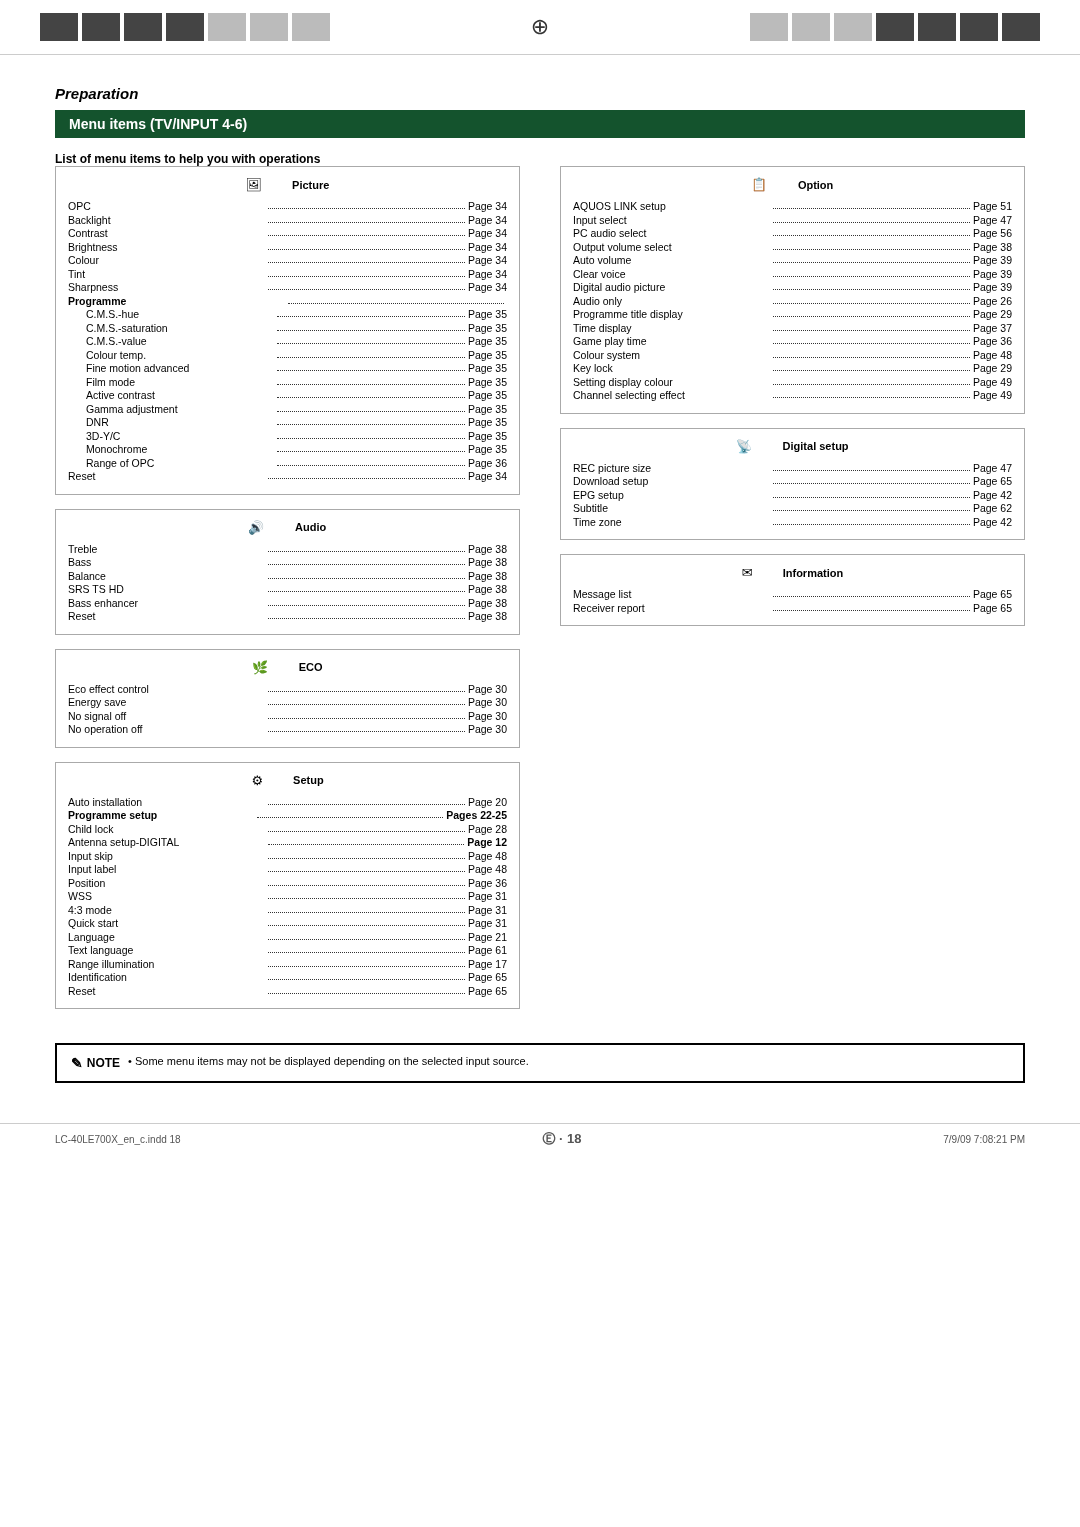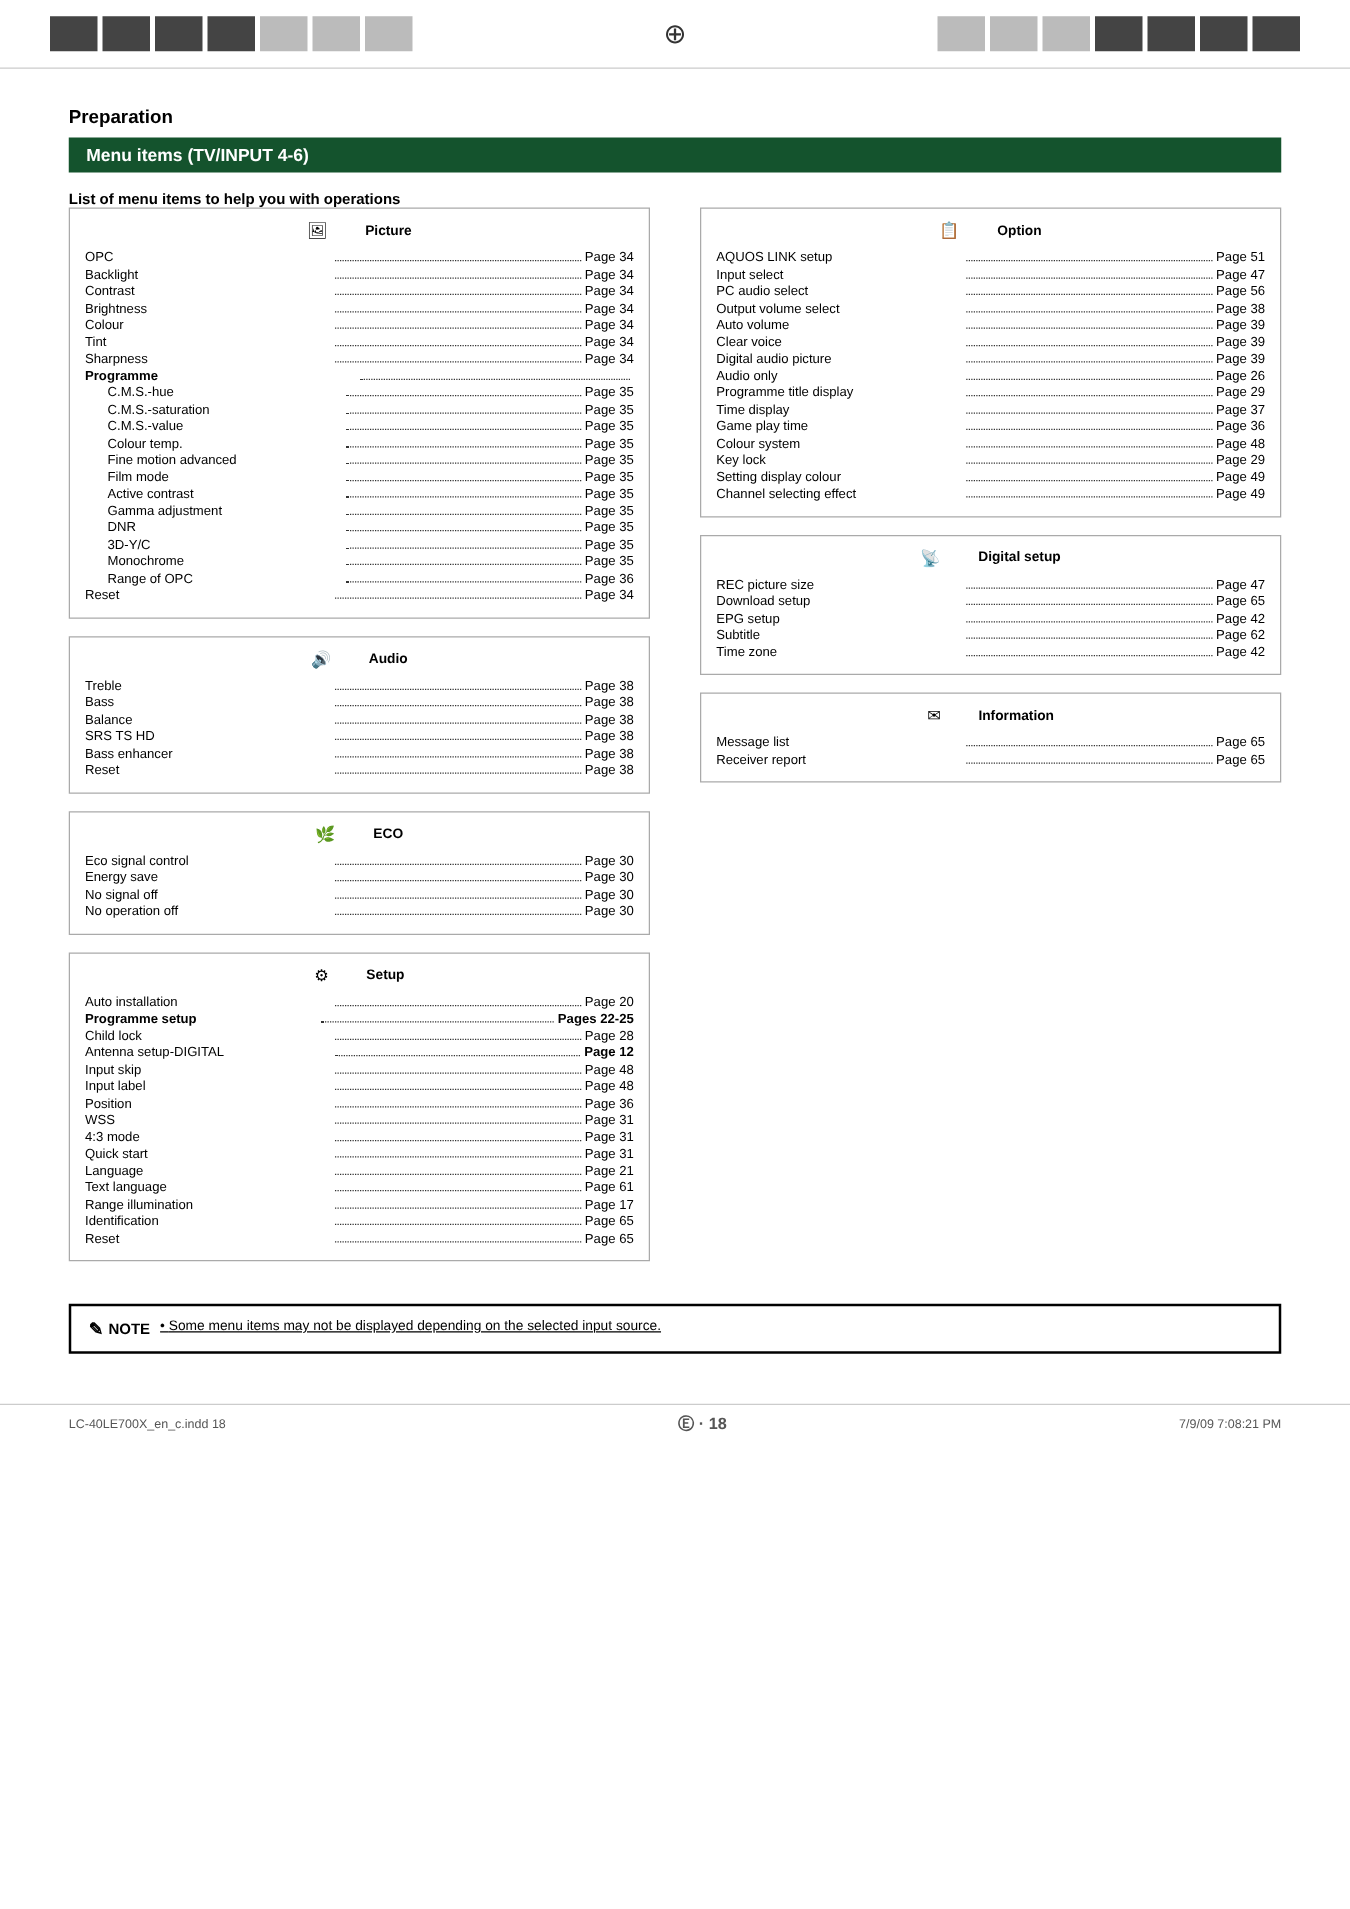--- a/index.html
+++ b/index.html
@@ -44,20 +44,21 @@
     
     .main-content {
       padding: 30px 55px 30px 55px;
     }
 
     
     .preparation-heading {
       font-size: 15px;
       font-weight: bold;
       margin-bottom: 8px;
+      font-style: italic;
     }
 
     
     .section-title-bar {
       background: #14532d;
       color: #fff;
       font-size: 14px;
       font-weight: bold;
       padding: 6px 14px;
       margin-bottom: 14px;
@@ -150,21 +151,20 @@
       display: flex;
       align-items: center;
       gap: 4px;
       white-space: nowrap;
     }
     .note-label-icon {
       font-size: 14px;
     }
     .note-text {
       font-size: 11px;
-      text-decoration: underline;
     }
 
     
     .footer {
       display: flex;
       justify-content: space-between;
       align-items: center;
       padding: 6px 55px;
       border-top: 1px solid #ccc;
       font-size: 10px;
@@ -367,21 +367,21 @@
         </div>
       </div>
 
       <div class="menu-group">
         <div class="menu-group-header">
           <span class="menu-group-icon">🌿</span>
           <span class="menu-group-title">ECO</span>
         </div>
         <div class="menu-items-list">
           <div class="menu-item-row">
-            <span class="menu-item-name">Eco signal control</span>
+            <span class="menu-item-name">Eco effect control</span>
             <span class="menu-item-dots"></span>
             <span class="menu-item-page">Page 30</span>
           </div>
           <div class="menu-item-row">
             <span class="menu-item-name">Energy save</span>
             <span class="menu-item-dots"></span>
             <span class="menu-item-page">Page 30</span>
           </div>
           <div class="menu-item-row">
             <span class="menu-item-name">No signal off</span>

